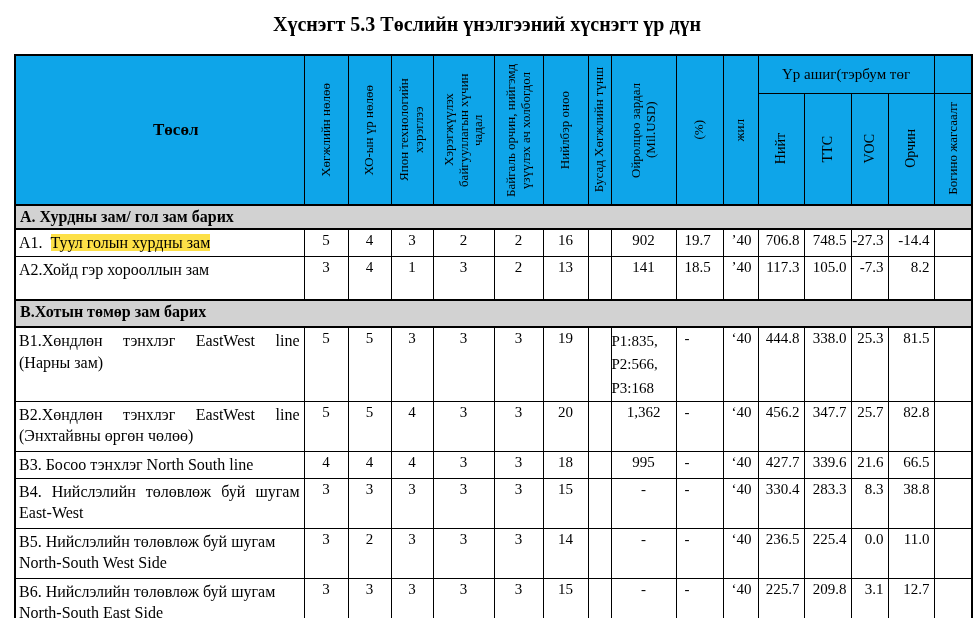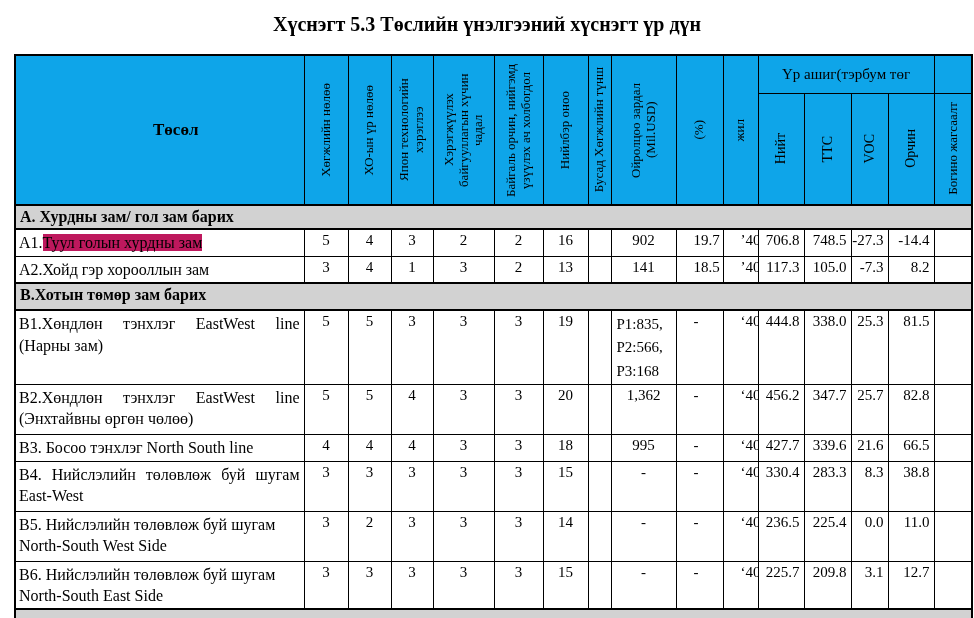--- a/index.html
+++ b/index.html
@@ -31,24 +31,24 @@
   .rot.sub { font-size:14px; max-height:102px; }
   tr.section td {
     background:#d2d2d2; font-weight:bold; font-size:16px;
     text-align:left; padding:2px 4px;
     border-top:2px solid #000; border-bottom:2px solid #000;
   }
   tbody td { vertical-align:top; font-size:15px; padding-top:2px; }
   td.name { text-align:left; font-size:16px; padding:2px 4px 1px 3px; line-height:1.35; }
   td.just { text-align:justify;margin-left:7px; }
   td.c { text-align:center; }
-  td.l { text-align:left; padding-left:17px; }
+  td.l { text-align:left; padding-left:8px; }
   td.r { text-align:right; padding-right:4px; }
-  td.cost-ml { text-align:left; padding-left:5px; white-space:pre-line; line-height:1.55; }
-  .hl { background:#be185d; }
+  td.cost-ml { text-align:left; white-space:pre-line; line-height:1.55; }
+  .hl { background:#fde047;margin-left:8px; }
 </style>
 </head>
 <body>
 
 <div class="title">Хүснэгт 5.3 Төслийн үнэлгээний хүснэгт үр дүн</div>
 
 <table class="eval">
   <colgroup>
     <col style="width:289px">
       <col style="width:44px">
@@ -169,21 +169,21 @@
       <td class="c">902</td>
       <td class="l">19.7</td>
       <td class="l">’40</td>
       <td class="r">706.8</td>
       <td class="r">748.5</td>
       <td class="r">-27.3</td>
       <td class="r">-14.4</td>
       <td class="c"></td>
     </tr>
 
-    <tr style="height:27px">
+    <tr style="height:44px">
       <td class="name"><span>А2.Хойд гэр хорооллын зам</span></td>
       <td class="c">3</td>
       <td class="c">4</td>
       <td class="c">1</td>
       <td class="c">3</td>
       <td class="c">2</td>
       <td class="c">13</td>
       <td class="c"></td>
       <td class="c">141</td>
       <td class="l">18.5</td>

